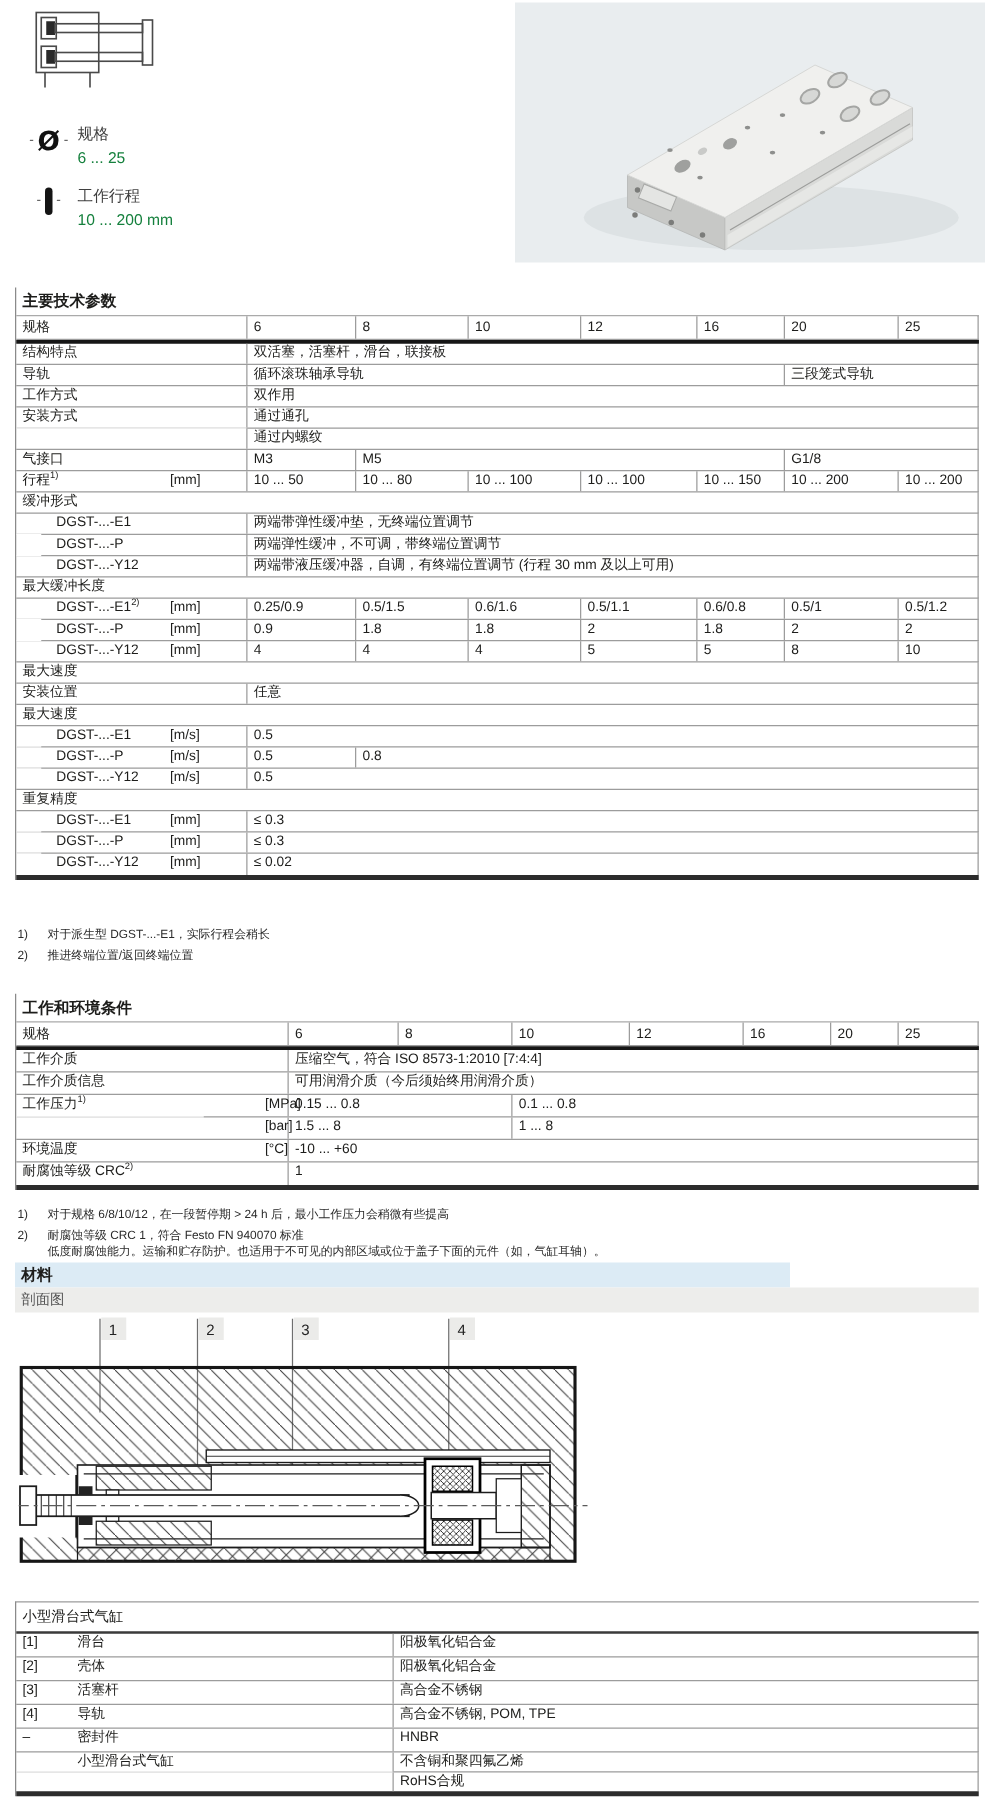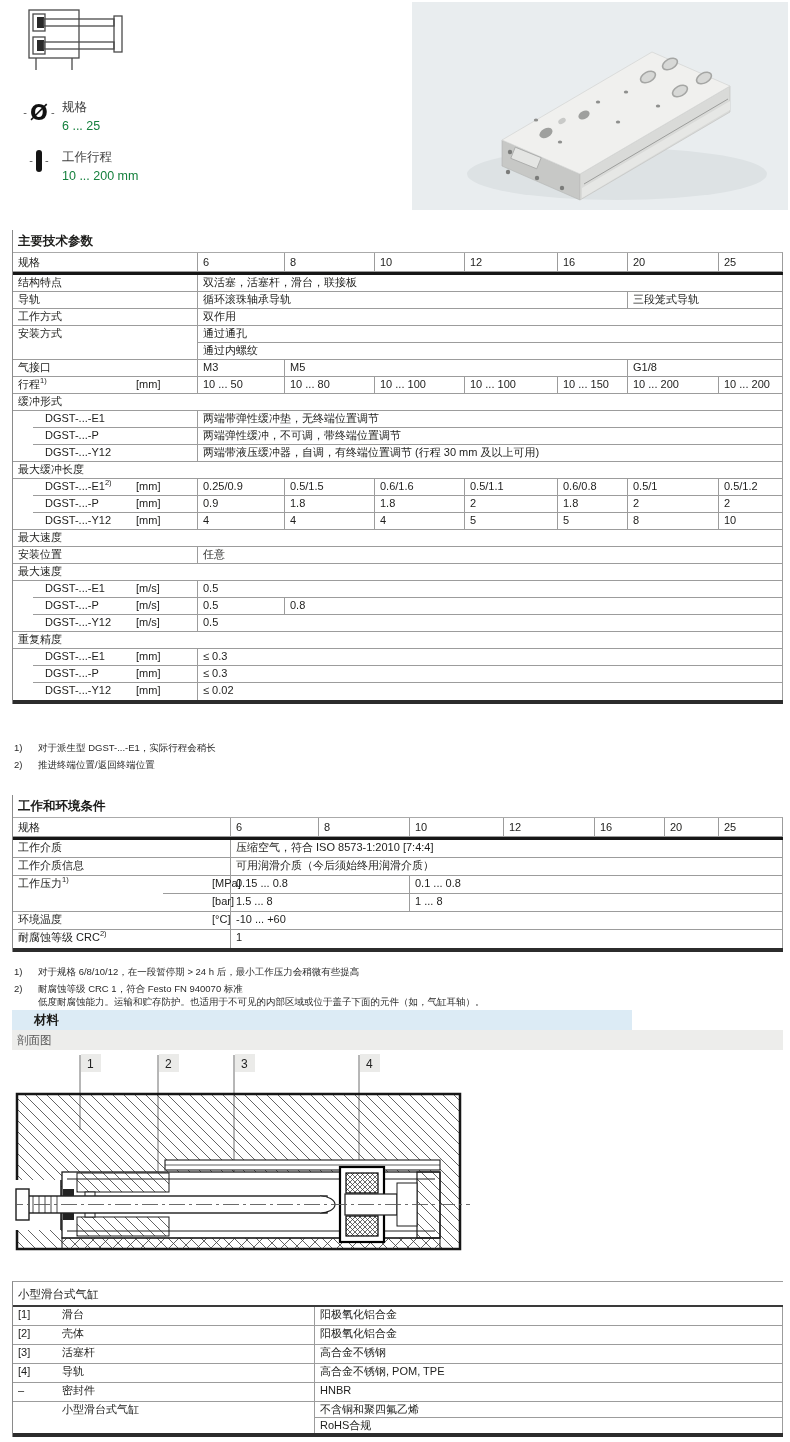--- a/index.html
+++ b/index.html
@@ -44,21 +44,21 @@
   .mask.w20::before{width:20px;}
   .mask.wfull::before{width:100%;}
   .mask.w150::before{width:150px;}
   .nb{border-bottom:none;}
   
   .fns{position:absolute;left:14px;width:760px;font-size:9.5px;color:#2a2a2a;}
   .fn{display:flex;margin-bottom:5px;}
   .fn .no{width:24px;flex:none;}
   .fn-cont{margin-left:24px;margin-top:-1px;}
   
-  .band-blue{position:absolute;left:12px;width:620px;height:20px;background:#dcebf5;font-weight:bold;font-size:12.5px;padding:3px 0 0 22px;box-sizing:border-box;}
+  .band-blue{position:absolute;left:12px;width:620px;height:20px;background:#dcebf5;font-weight:bold;font-size:12.5px;padding:3px 0 0 5px;box-sizing:border-box;}
   .band-gray{position:absolute;left:12px;width:771px;height:20px;background:#ededeb;color:#555;font-size:11.5px;padding:3px 0 0 5px;box-sizing:border-box;}
   
   .mat .numcol{display:flex;}
   .mat .num{width:44px;flex:none;}
   .mat .t-title{font-weight:normal;font-size:11.5px;padding-top:5px;}
   .mat{border-top:1px solid #9c9c9c;}
   .mat .lbl2{position:relative;}
 </style>
 </head>
 <body>

